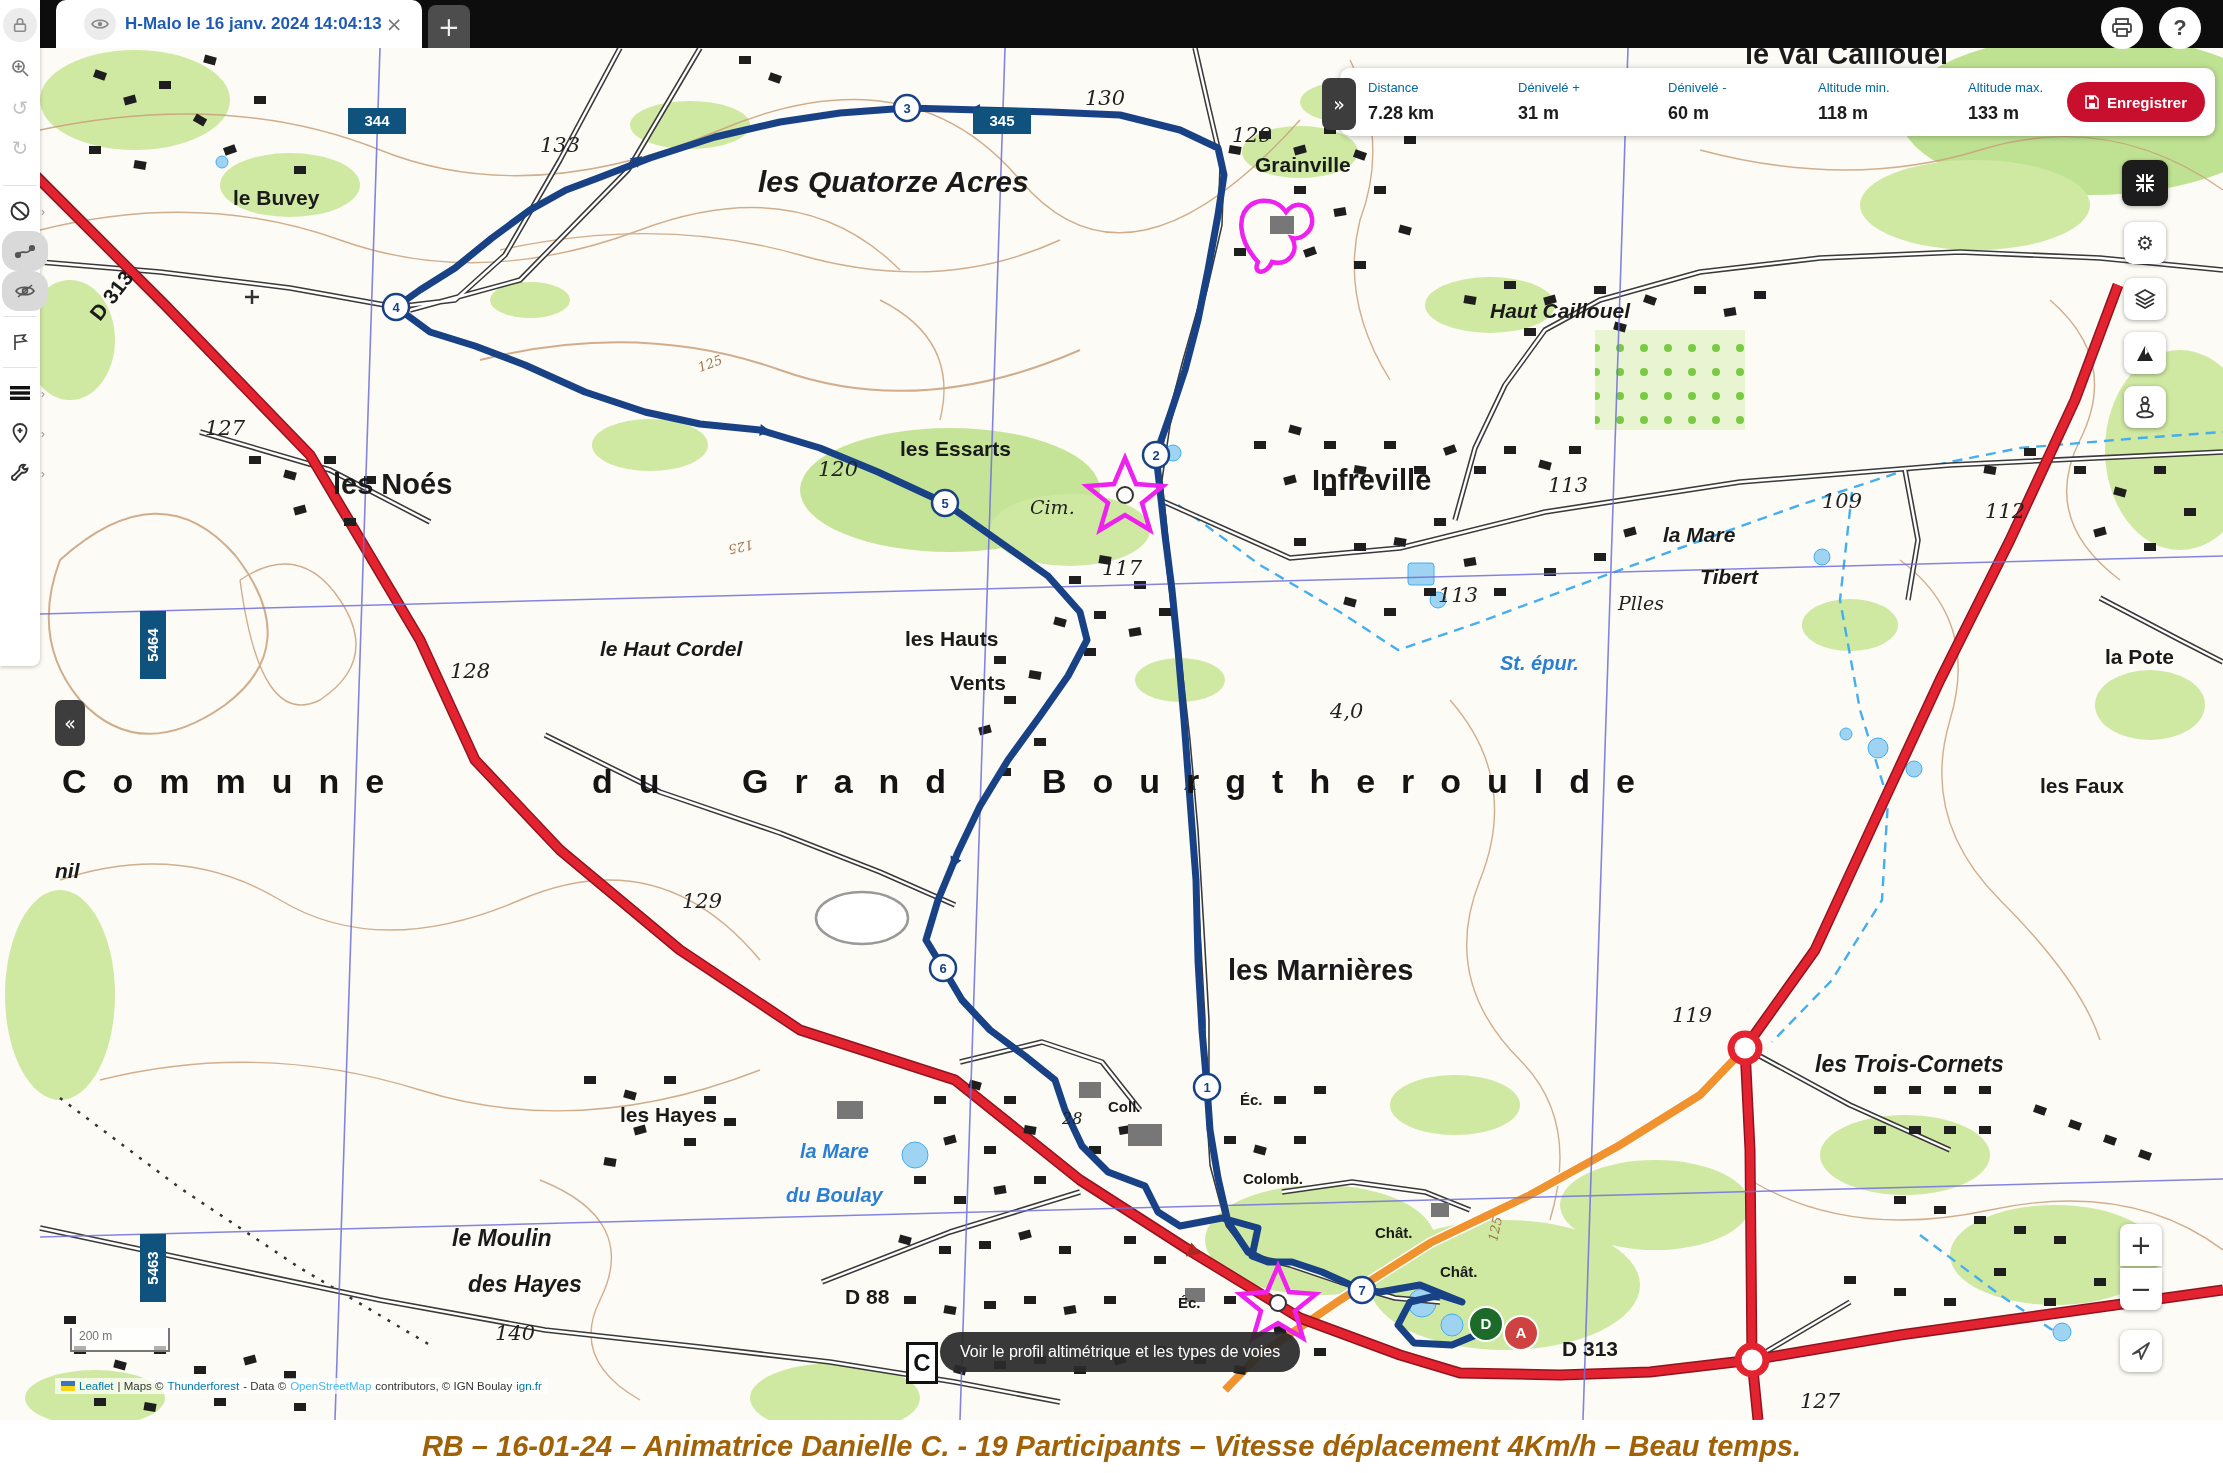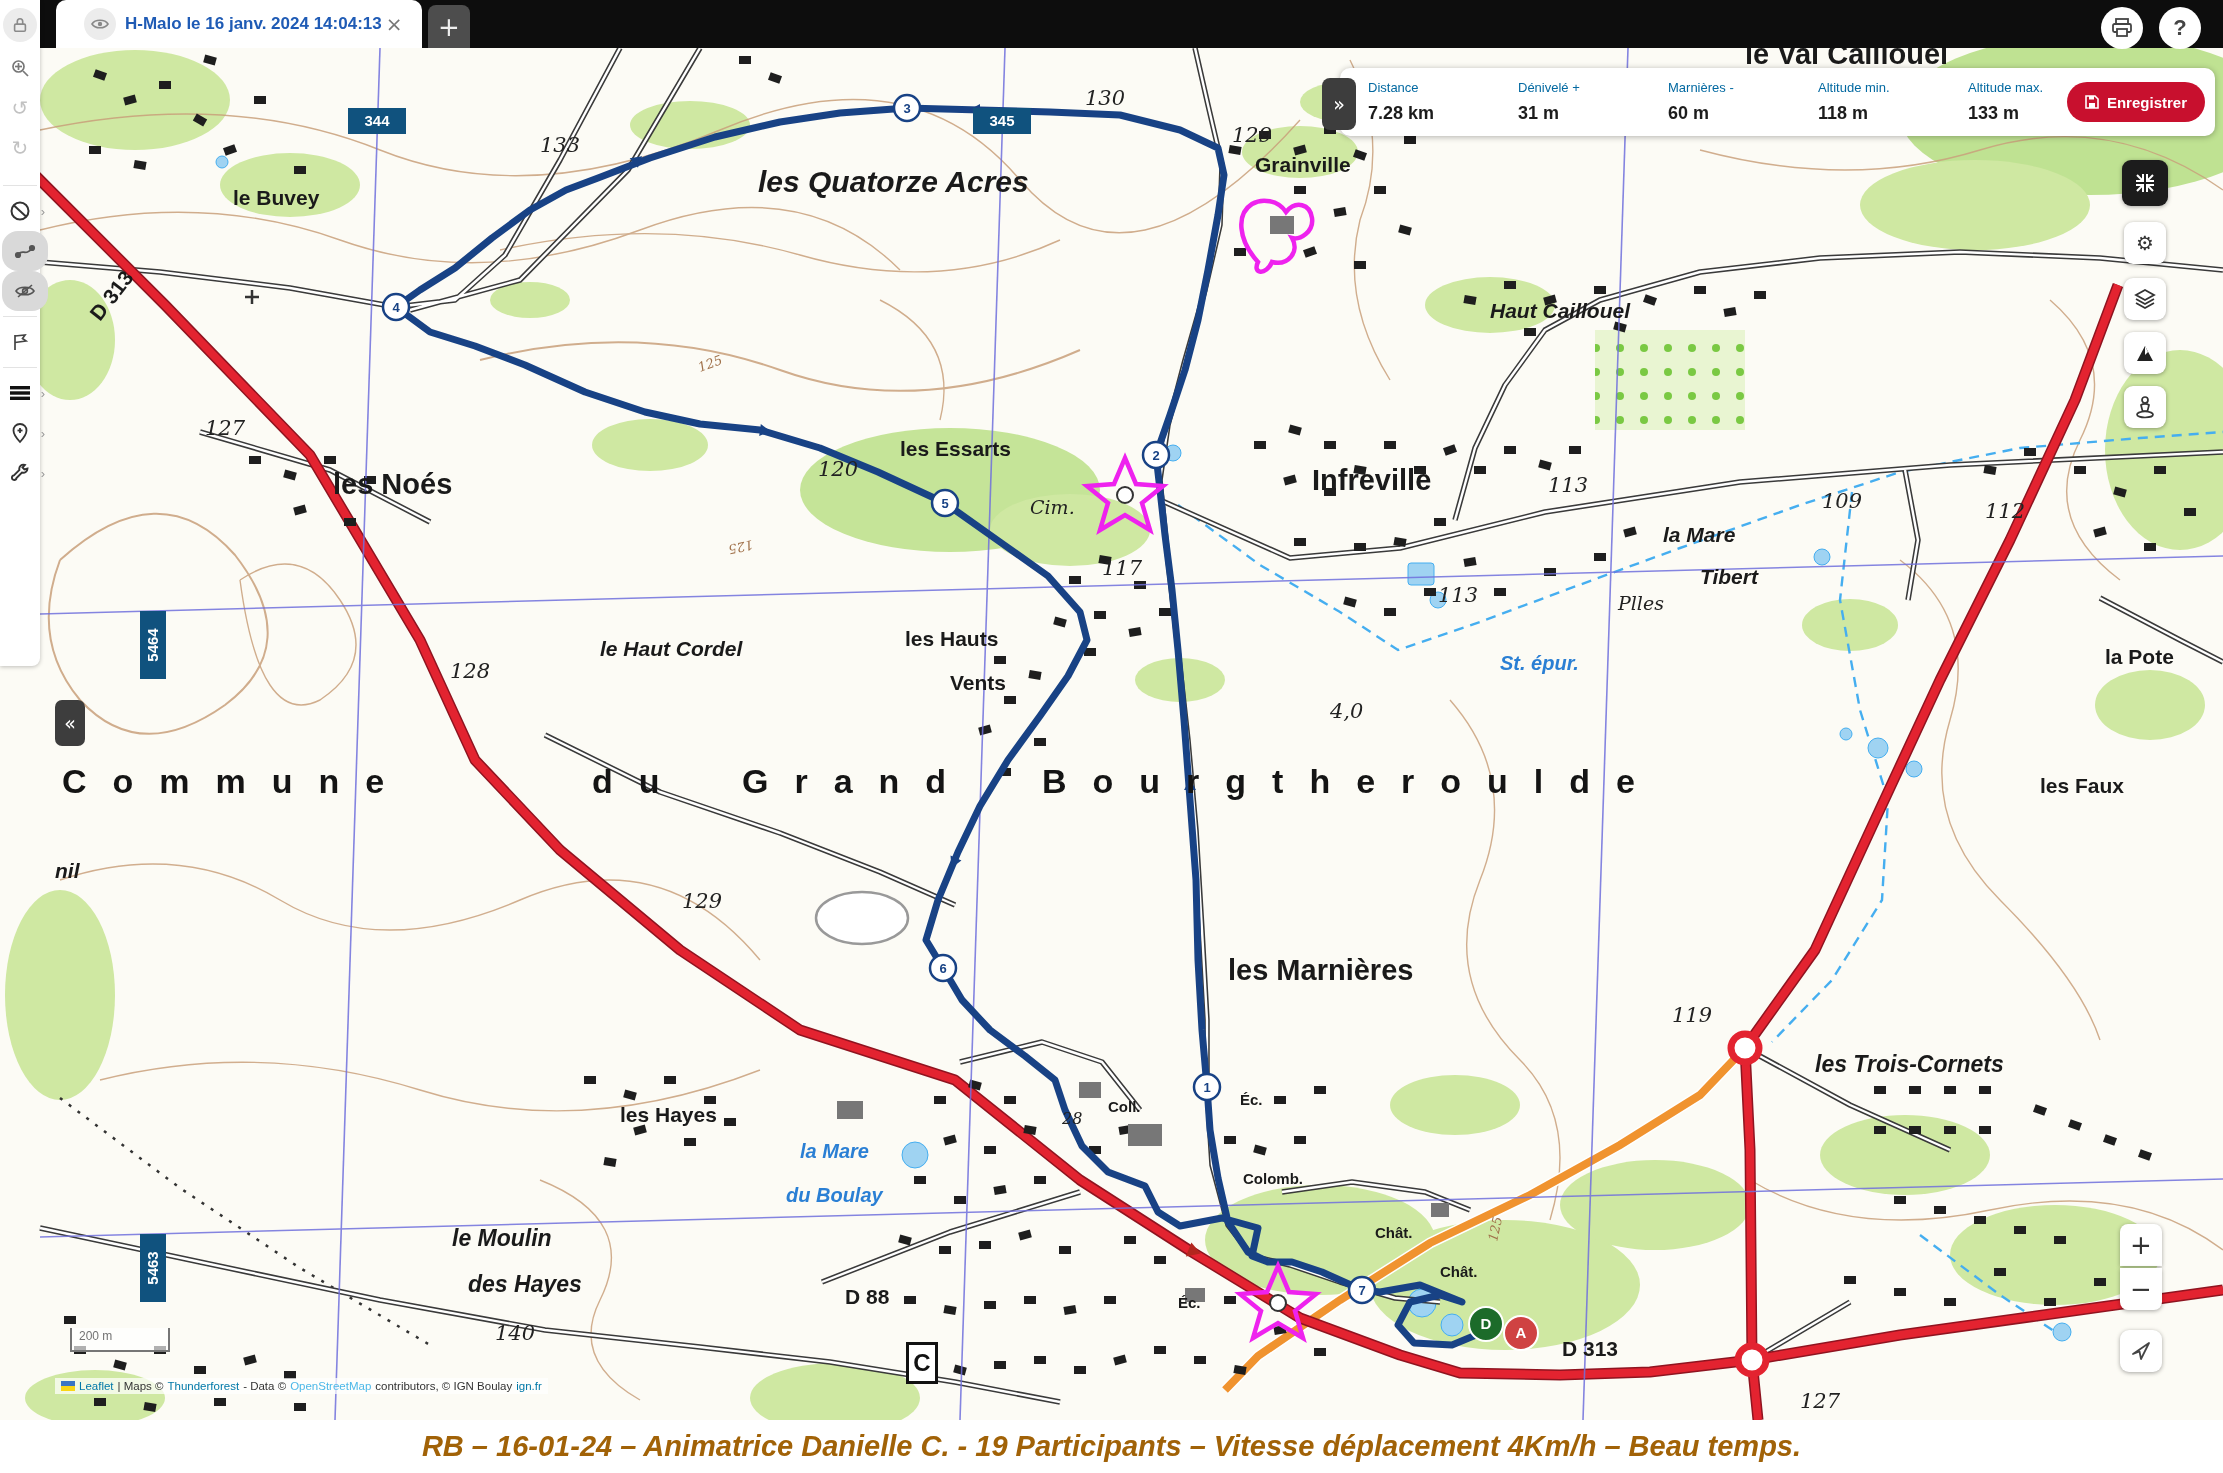--- a/index.html
+++ b/index.html
@@ -669,21 +669,21 @@
   <div class="stats">
     <div class="stat">
       <div class="lab">Distance</div>
         <div class="val">7.28 km</div>
     </div>
     <div class="stat">
       <div class="lab">Dénivelé +</div>
         <div class="val">31 m</div>
     </div>
     <div class="stat">
-      <div class="lab">Marnières -</div>
+      <div class="lab">Dénivelé -</div>
         <div class="val">60 m</div>
     </div>
     <div class="stat">
       <div class="lab">Altitude min.</div>
         <div class="val">118 m</div>
     </div>
     <div class="stat">
       <div class="lab">Altitude max.</div>
         <div class="val">133 m</div>
     </div>
@@ -735,20 +735,21 @@
   <div class="rbtn" style="left:2120px;top:1268px;border-radius:0 0 8px 8px;">
       <span class="zoombtn">−</span>
     </div>
   <div class="rbtn" style="left:2120px;top:1330px;">
     <svg width="24" height="24" viewBox="0 0 24 24" fill="none" stroke="#444" stroke-width="1.8">
         <path d="M4,15 L20,4 L12,20 L10.5,12.5 Z" stroke-linejoin="round"></path>
       </svg>
   </div>
 
   <div class="cbox">C</div>
+  <div class="tooltip">Voir le profil altimétrique et les types de voies</div>
   <div class="scalebar">200 m</div>
 
   <div class="attrib">
     <span class="uaflag"></span>
     <a class="lk1">Leaflet</a>
     <span>| Maps ©</span>
     <a class="lk1">Thunderforest</a>
     <span>- Data ©</span>
     <a class="lk2">OpenStreetMap</a>
     <span>contributors, © IGN Boulay</span>

